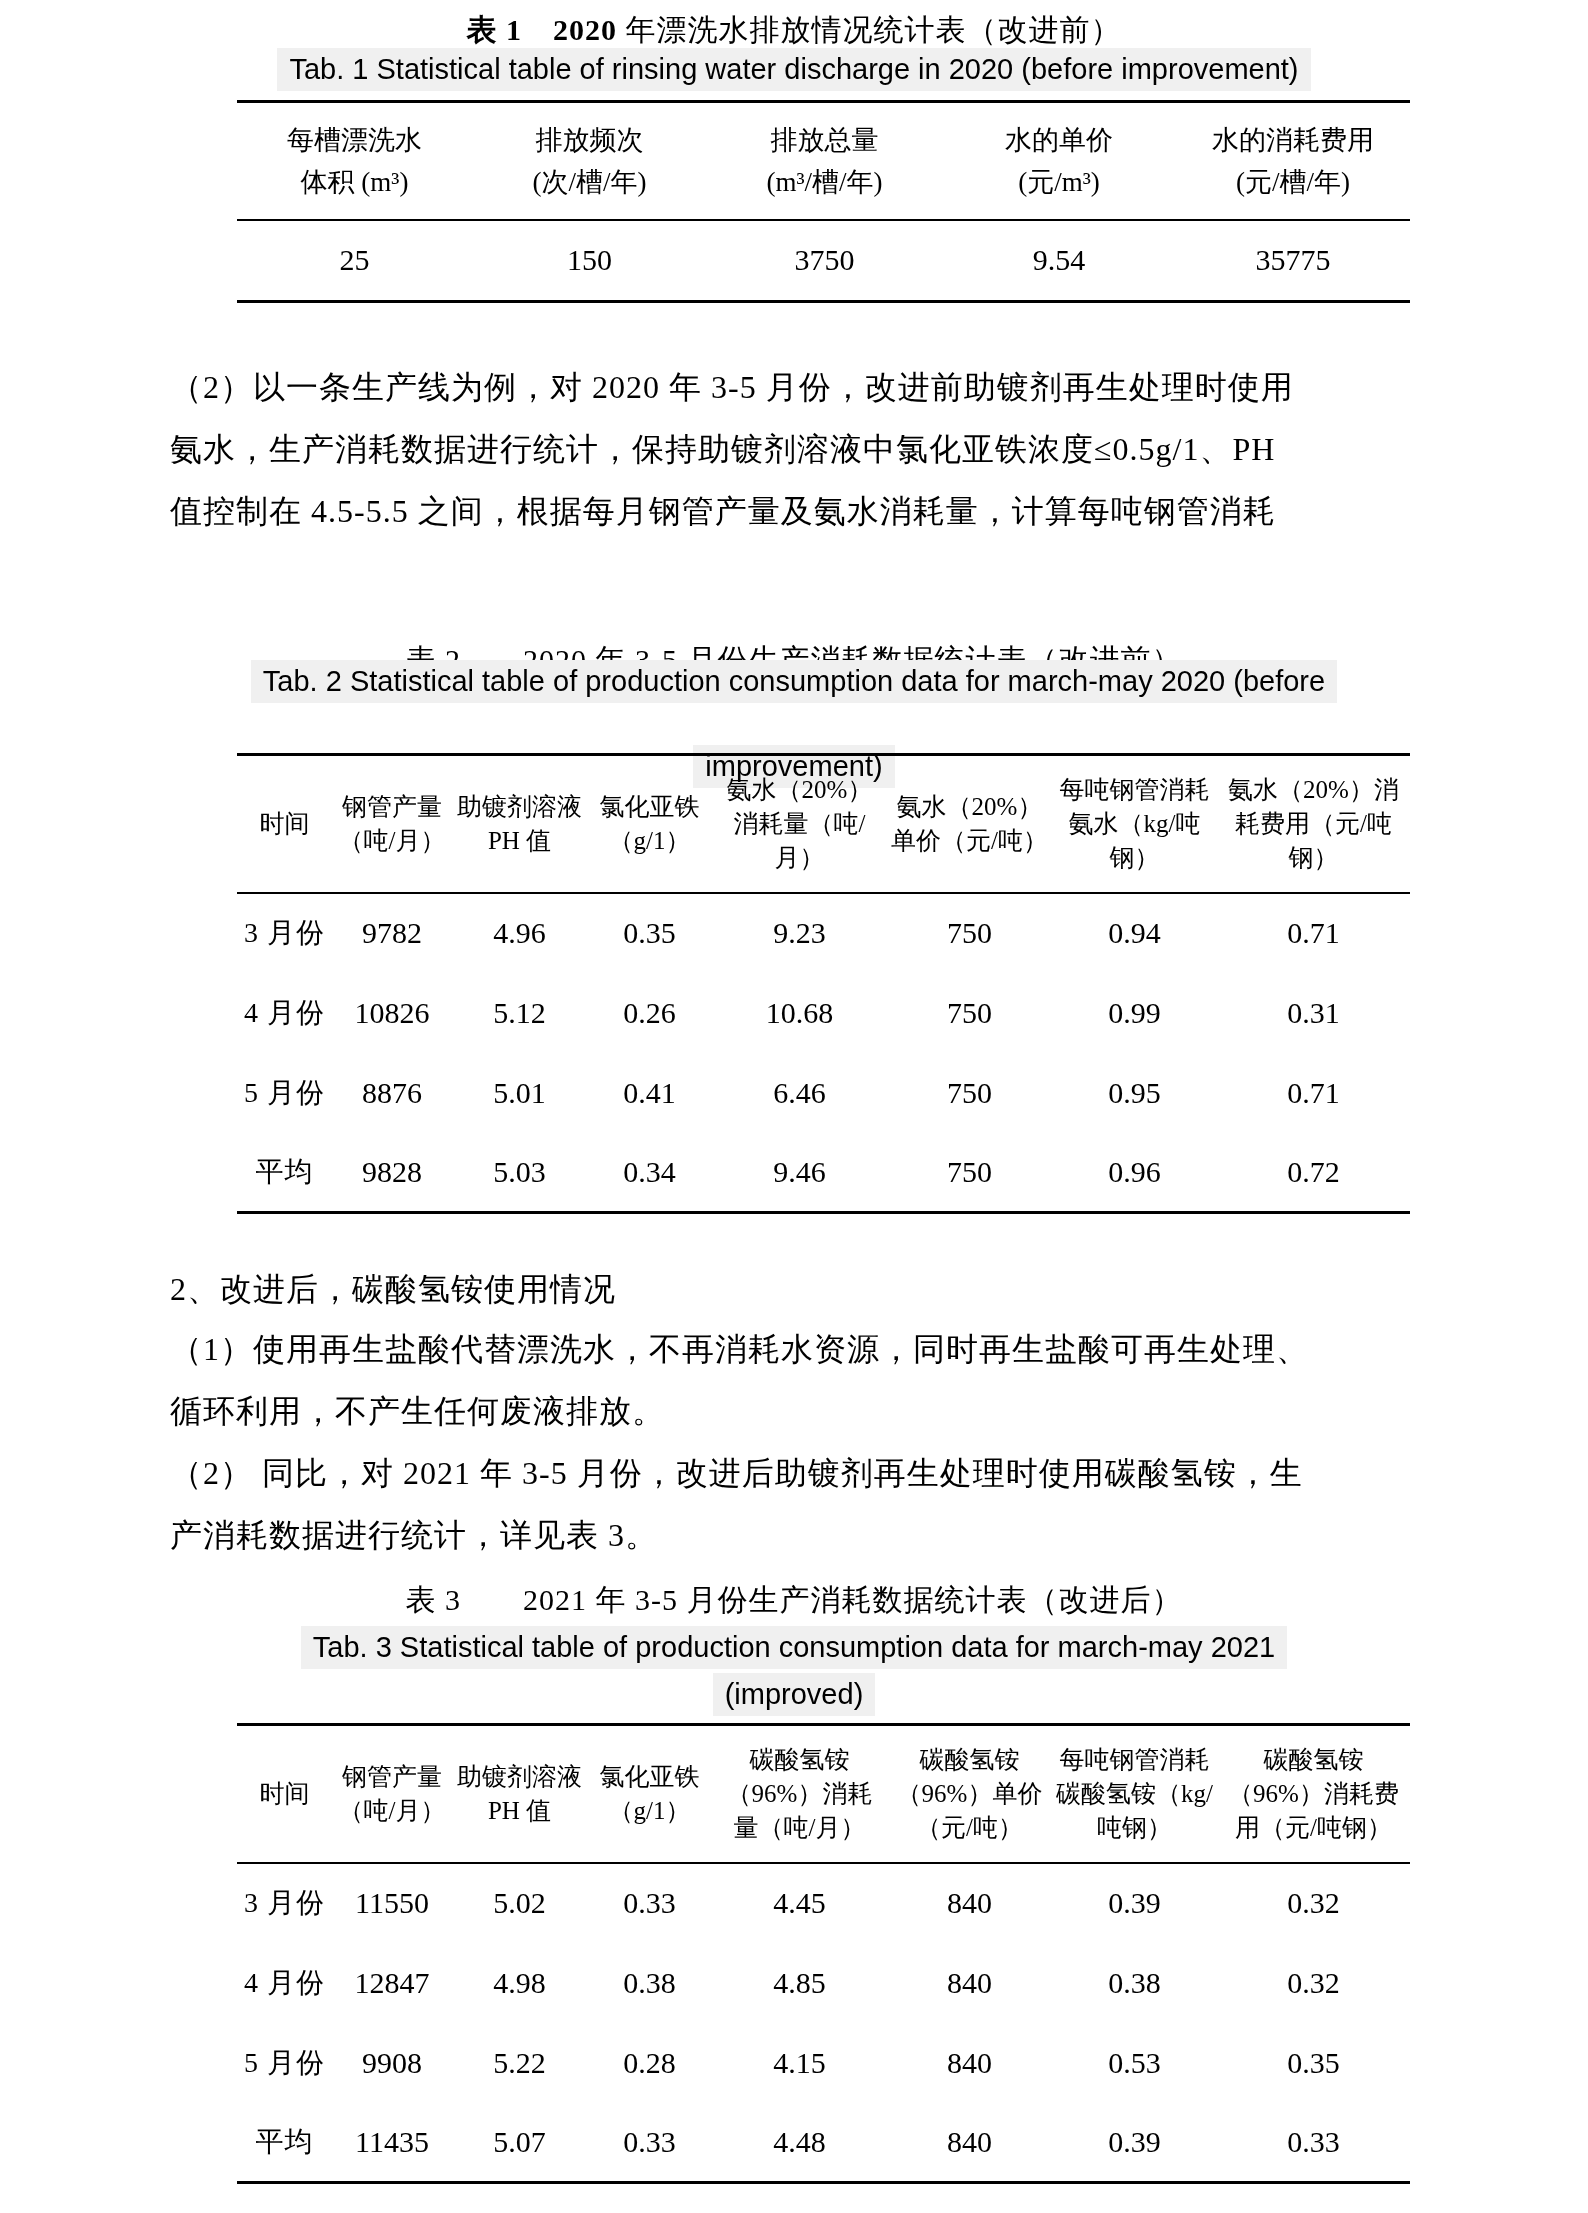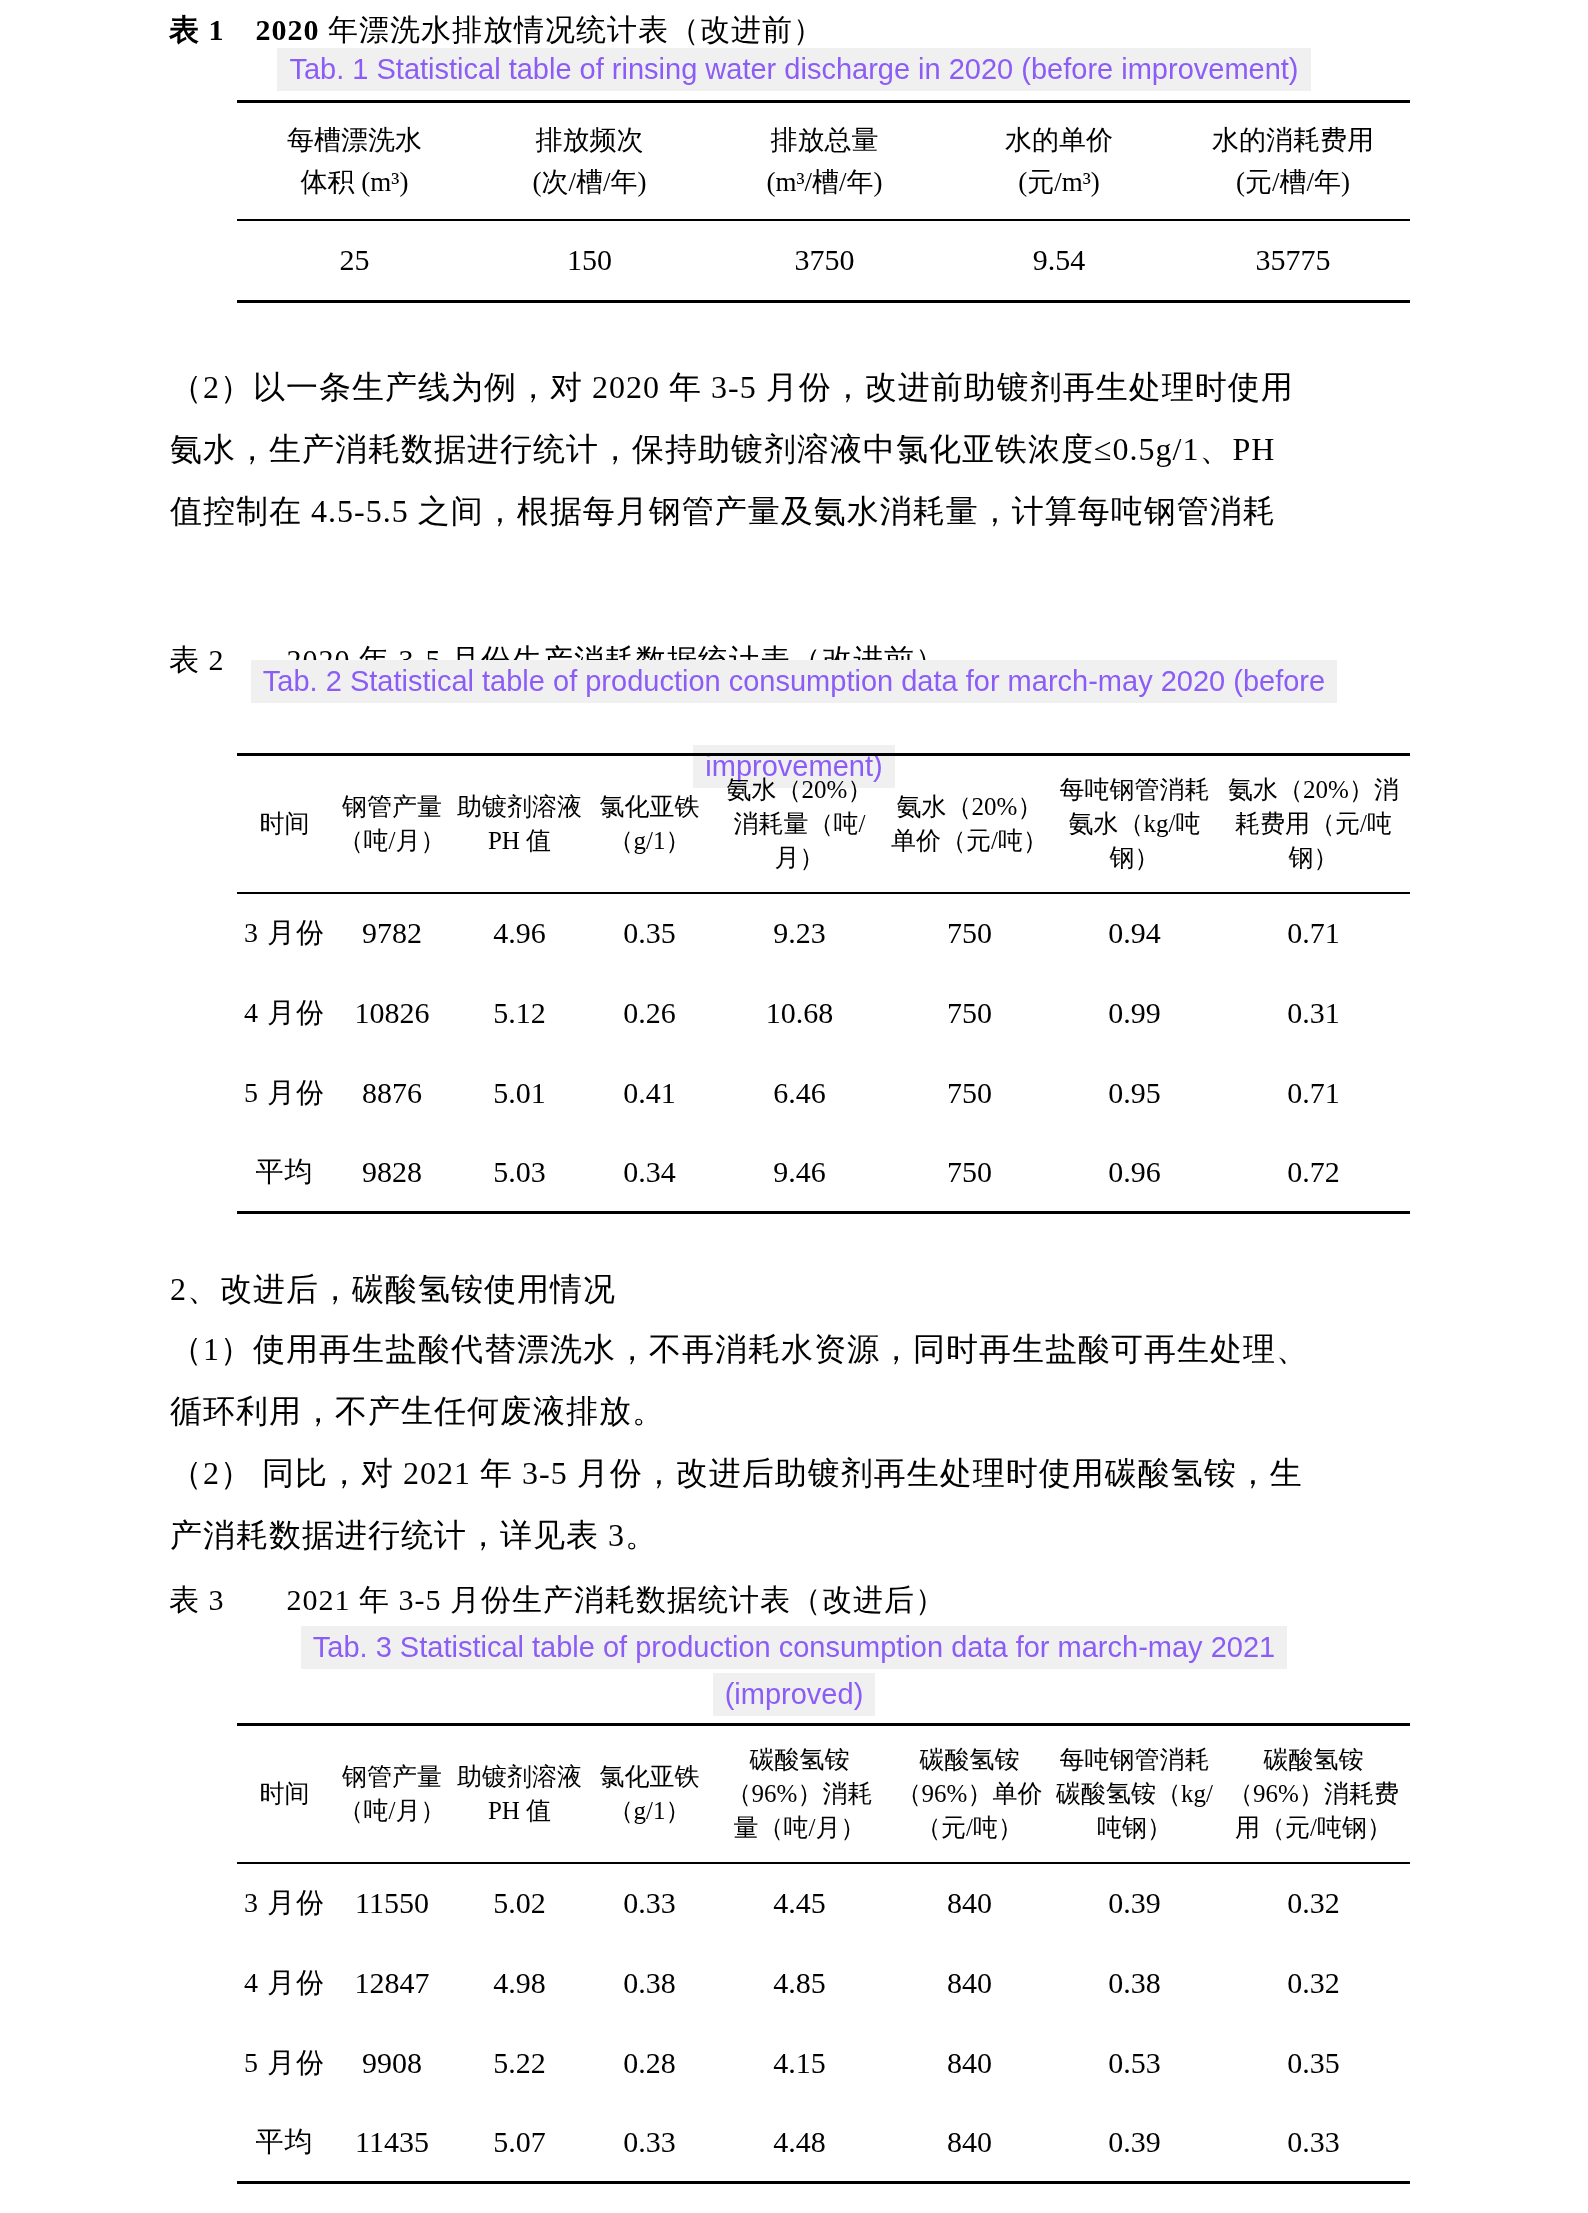--- a/index.html
+++ b/index.html
@@ -10,31 +10,32 @@
     background: #ffffff;
     color: #000000;
     font-family: "Liberation Serif", serif;
     overflow: hidden;
   }
   .abs { position: absolute; }
 
   
   .caption-zh {
     left: 169px; width: 1250px;
+    text-align: center;
     font-size: 30px;
     letter-spacing: 1px;
     white-space: nowrap;
   }
   .caption-zh .cap-bold { font-weight: bold; }
   .caption-en {
     left: 169px; width: 1250px;
     text-align: center;
     font-family: "Liberation Sans", sans-serif;
     font-size: 29px;
-    color: #8b5cf6;
+    color: #000000;
     white-space: nowrap;
   }
   .caption-en .hl {
     background: #f0f0f0;
     display: inline-block;
     padding: 5px 12px;
   }
 
   
   .bodyline {

